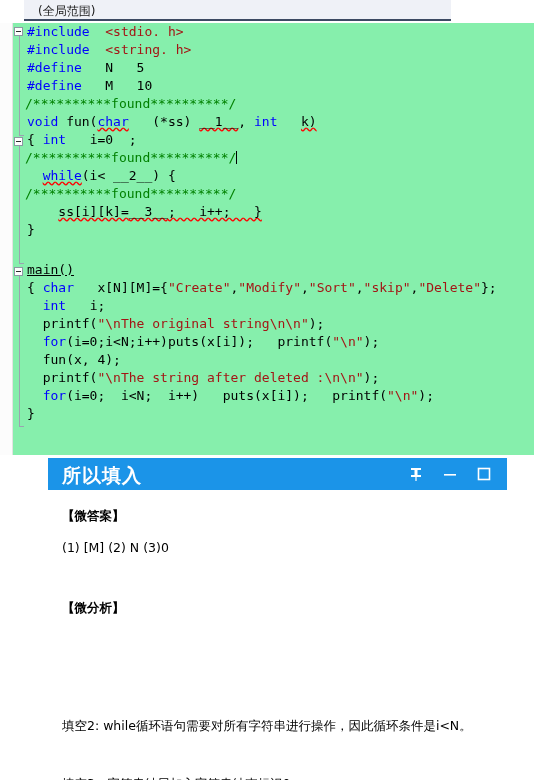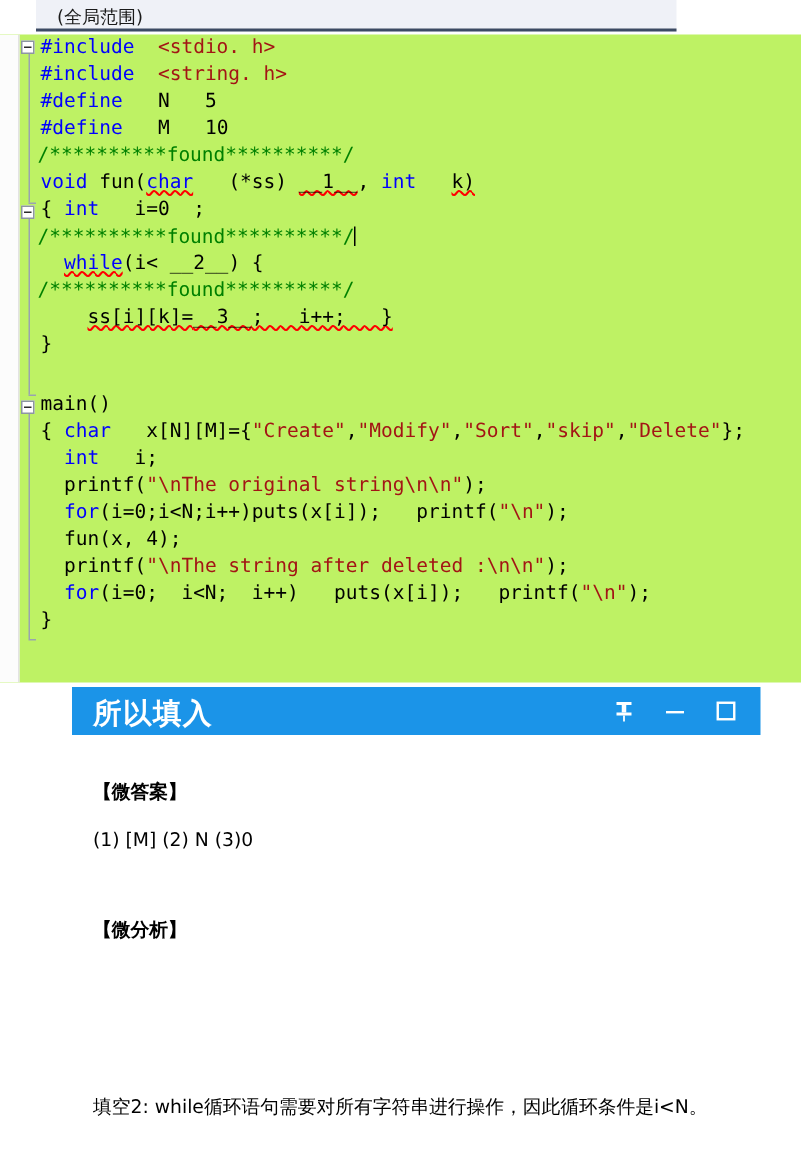--- a/index.html
+++ b/index.html
@@ -38,21 +38,21 @@
     white-space: nowrap;
   }
 
   
   #editor {
     position: absolute;
     left: 0;
     top: 23px;
     width: 534px;
     height: 432px;
-    background: #bef264;
+    background: #86efac;
     overflow: hidden;
   }
   #editor-gutter {
     position: absolute;
     left: 0;
     top: 0;
     width: 12px;
     height: 432px;
     background: #fcfcfc;
     border-right: 1px solid #e3e3e3;
@@ -176,21 +176,20 @@
     width: 486px;
     bottom: 0;
   }
   .ptext {
     position: absolute;
     left: 14px;
     font-family: "DejaVu Sans", sans-serif;
     font-size: 12.5px;
     color: #000000;
     white-space: nowrap;
-    margin-top: 12px;
   }
   .ptext.bold { font-weight: bold; }
 </style>
 </head>
 <body>
 
 <div id="scope-bar">
   <span class="scope-text">(全局范围)</span>
 </div>
 
@@ -227,21 +226,21 @@
     <div class="code-line" style="top:128px; left:12px;"><span class="cmt">/**********found**********/</span><span class="caret"></span></div>
 
     <div class="code-line" style="top:146px;"><span class="plain">  </span><span class="kw squig">while</span><span class="plain">(i&lt;</span><span class="plain"> </span><span class="plain">__2__</span><span class="plain">) {</span></div>
 
     <div class="code-line" style="top:164px; left:12px;"><span class="cmt">/**********found**********/</span></div>
 
     <div class="code-line" style="top:182px;"><span class="plain">    </span><span class="plain squig">ss[i][k]=</span><span class="plain squig">__3__</span><span class="plain squig">;   i++;   }</span></div>
 
     <div class="code-line" style="top:200px;"><span class="plain">}</span></div>
 
-    <div class="code-line" style="top:240px;"><span class="plain">main()</span></div>
+    <div class="code-line" style="top:240px;text-decoration:underline;"><span class="plain">main()</span></div>
 
     <div class="code-line" style="top:258px;"><span class="plain">{ </span><span class="kw">char</span><span class="plain">   </span><span class="plain">x[N][M]={</span><span class="str">"Create"</span><span class="plain">,</span><span class="str">"Modify"</span><span class="plain">,</span><span class="str">"Sort"</span><span class="plain">,</span><span class="str">"skip"</span><span class="plain">,</span><span class="str">"Delete"</span><span class="plain">};</span></div>
 
     <div class="code-line" style="top:276px;"><span class="plain">  </span><span class="kw">int</span><span class="plain">   </span><span class="plain">i;</span></div>
 
     <div class="code-line" style="top:294px;"><span class="plain">  </span><span class="plain">printf(</span><span class="str">"\nThe original string\n\n"</span><span class="plain">);</span></div>
 
     <div class="code-line" style="top:312px;text-align:center;"><span class="plain">  </span><span class="kw">for</span><span class="plain">(i=0;i&lt;N;i++)puts(x[i]);   </span><span class="plain">printf(</span><span class="str">"\n"</span><span class="plain">);</span></div>
 
     <div class="code-line" style="top:330px;"><span class="plain">  </span><span class="plain">fun(x, 4);</span></div>

